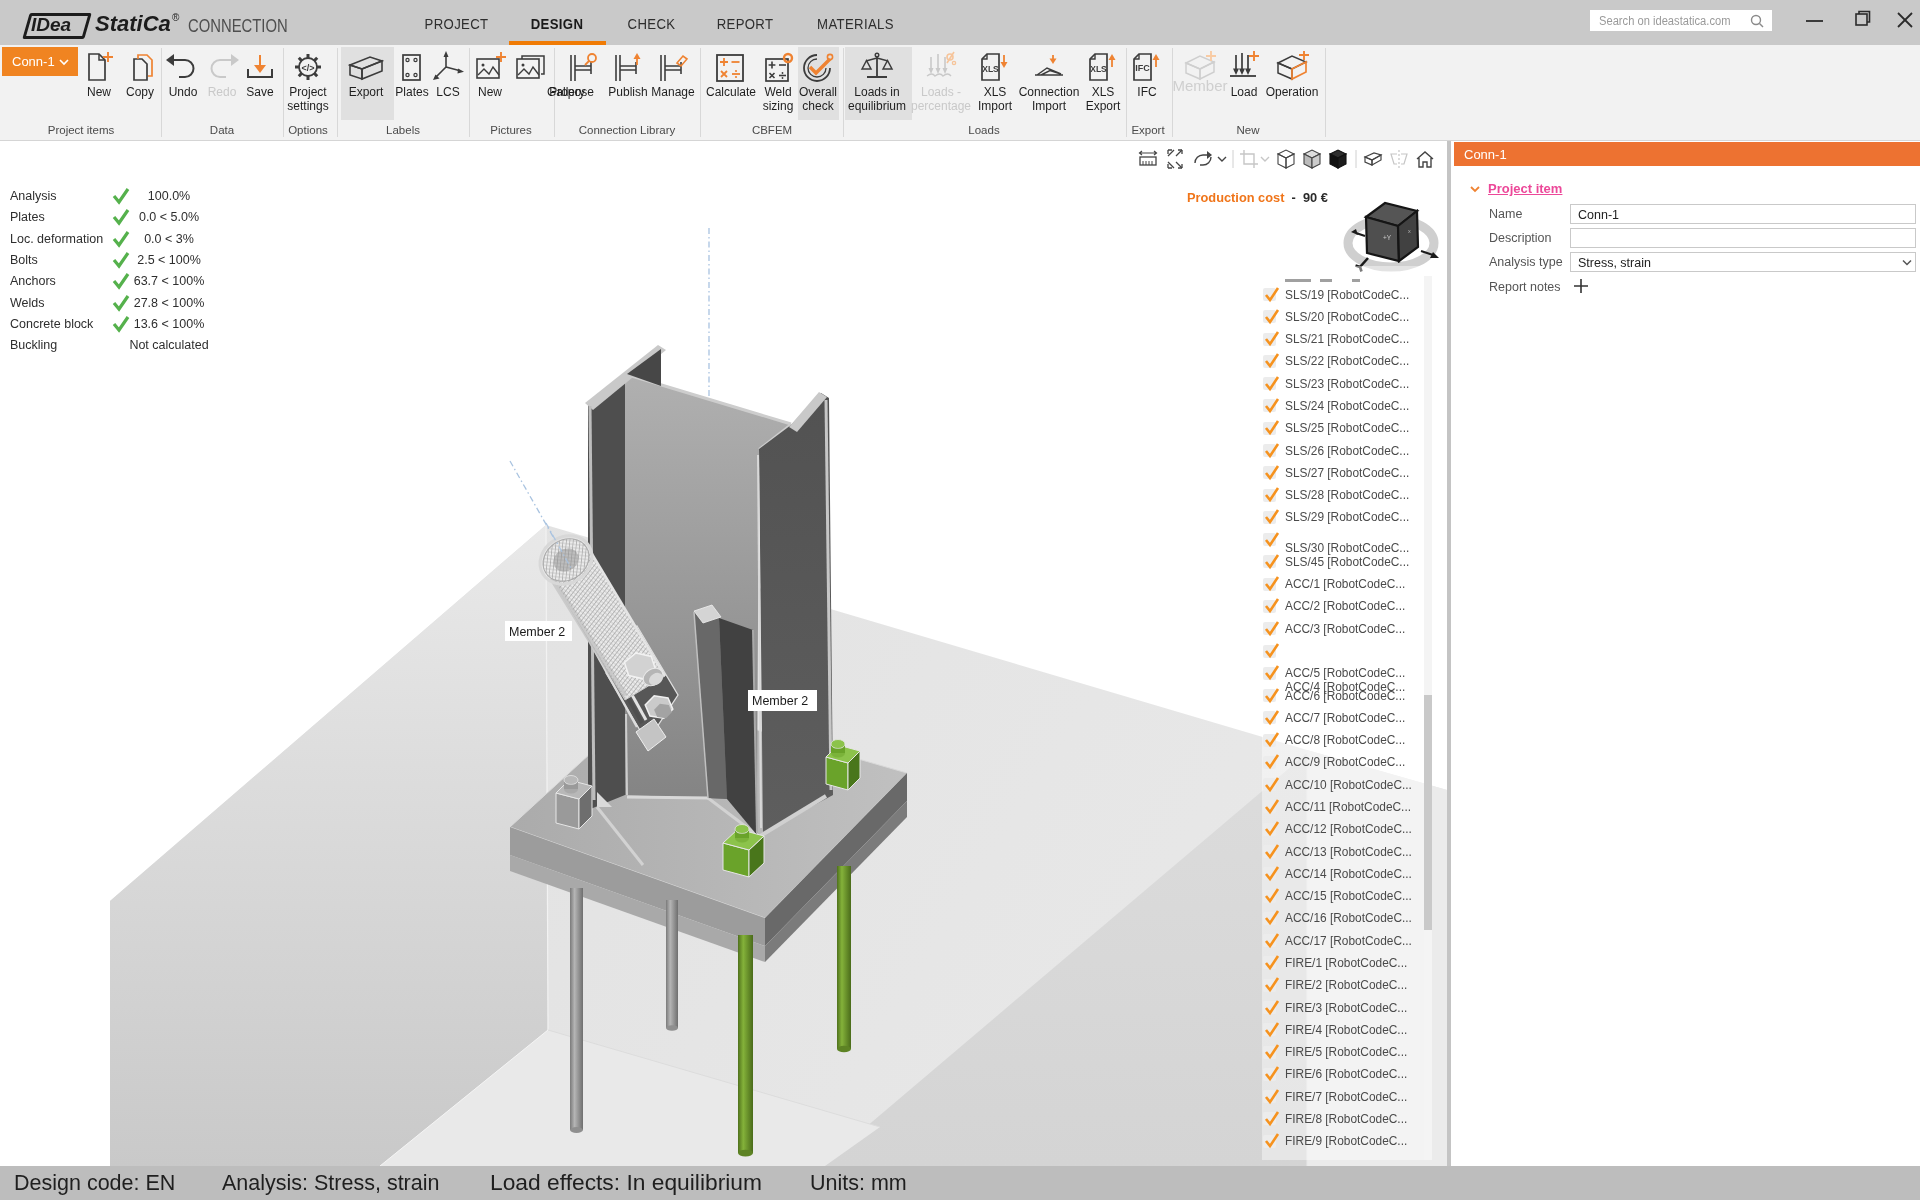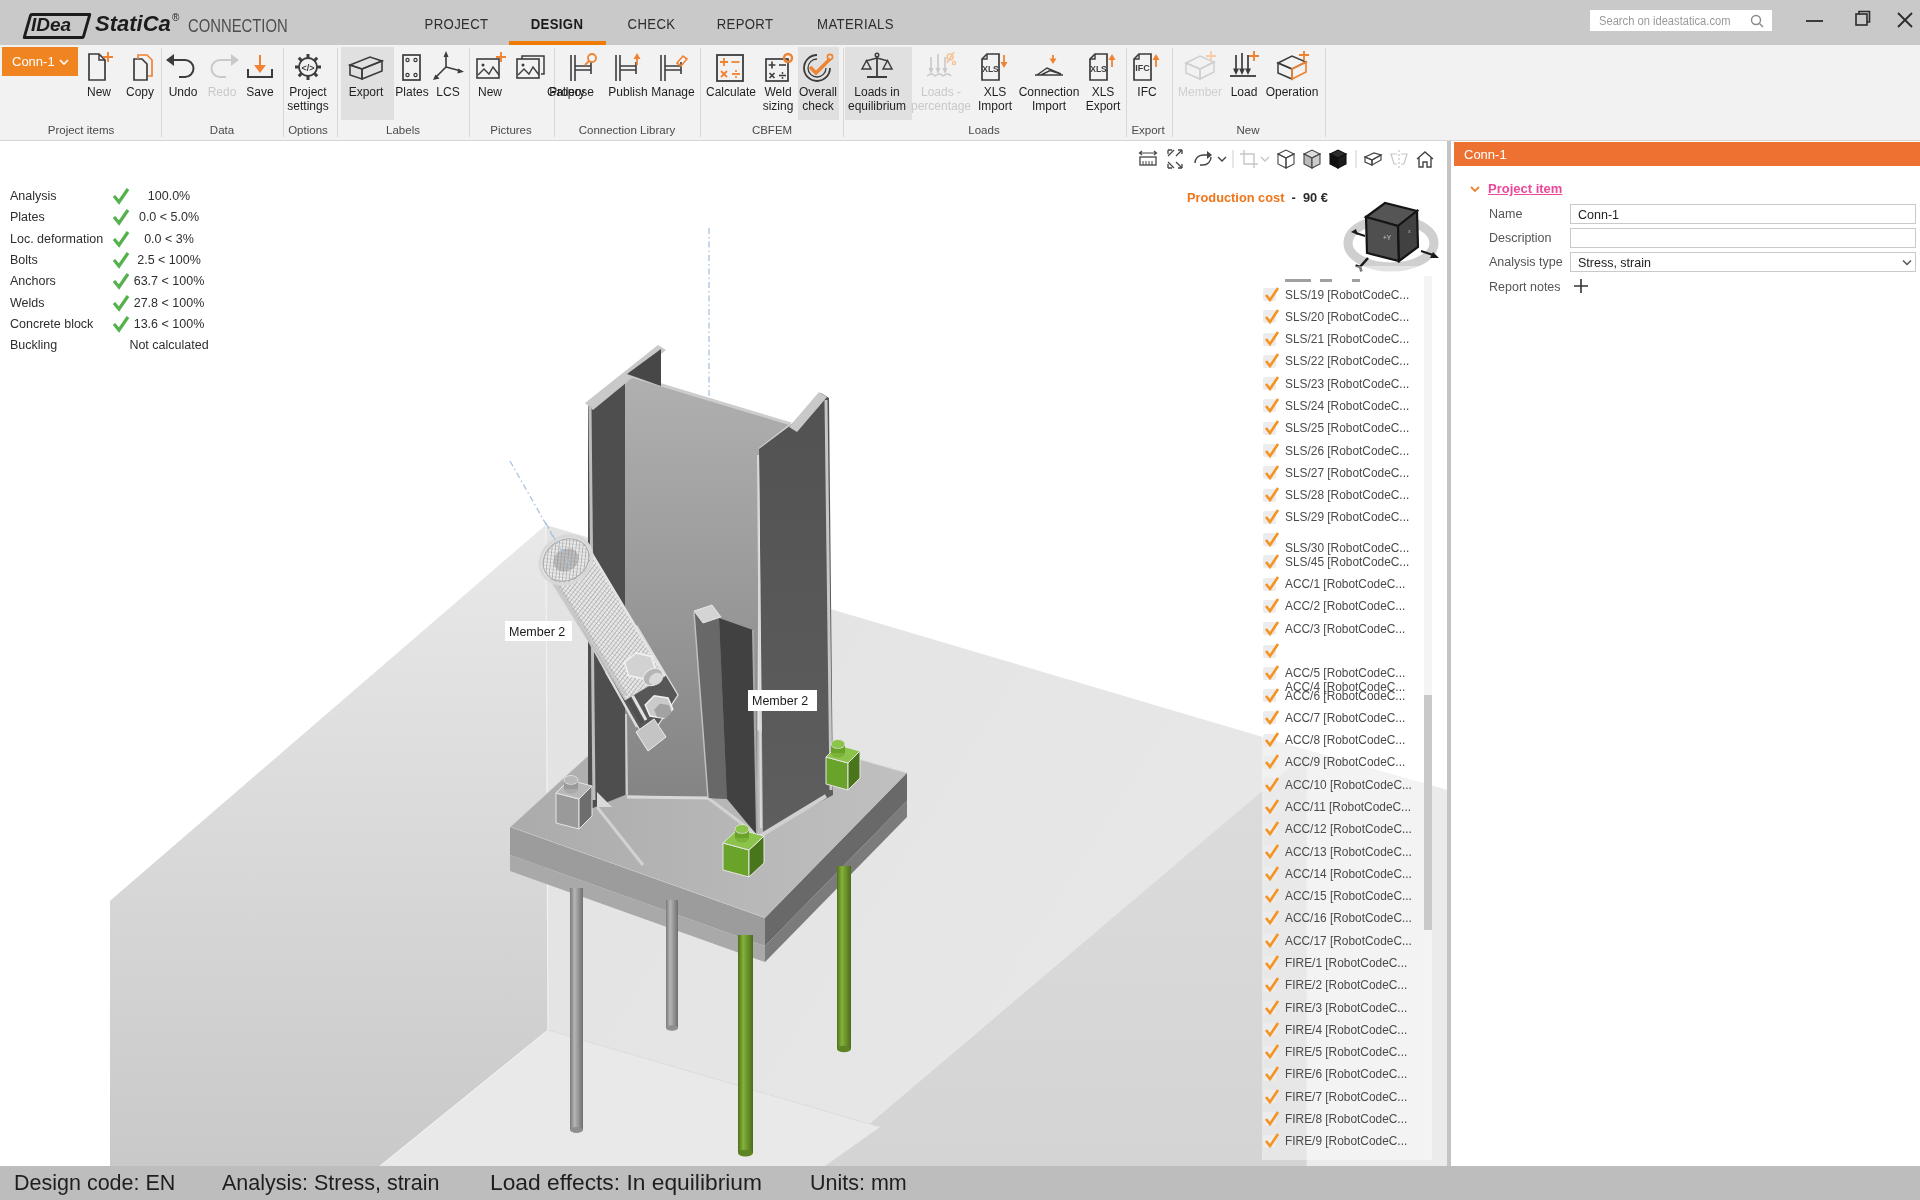--- a/index.html
+++ b/index.html
@@ -245,21 +245,21 @@
       <path d="M27 16 v-9" stroke="#ef8332" stroke-width="1.8" fill="none"></path>
       <polygon points="27,3 23.5,9 30.5,9" fill="#ef8332"></polygon>
     </svg>
   <div class="abs" style="left:1092px;top:40px;width:110px;text-align:center;font-size:12px;color:#1f1f1f;">IFC</div>
   <svg class="abs" style="left:1182px;top:6px;" width="36" height="34" viewBox="0 0 36 34">
       <polygon points="4,12 18,5 32,11 18,18" fill="none" stroke="#cfcfcf" stroke-width="1.5"></polygon>
       <polygon points="4,12 18,18 18,28 4,22" fill="none" stroke="#cfcfcf" stroke-width="1.5"></polygon>
       <polygon points="18,18 32,11 32,21 18,28" fill="none" stroke="#cfcfcf" stroke-width="1.5"></polygon>
       <path d="M24 5 h10 M29 0 v10" stroke="#f8cba4" stroke-width="1.9" fill="none"></path>
     </svg>
-  <div class="abs" style="left:1145px;top:40px;width:110px;text-align:center;font-size:12px;color:#cfcfcf;">Member</div>
+  <div class="abs" style="left:1145px;top:32px;width:110px;text-align:center;font-size:15px;color:#cfcfcf;">Member</div>
   <svg class="abs" style="left:1226px;top:6px;" width="36" height="34" viewBox="0 0 36 34">
       <path d="M10 4 v16 M16 2 v18 M22 4 v16" stroke="#3c3c3c" stroke-width="1.7" fill="none"></path>
       <polygon points="10,24 7,17.5 13,17.5" fill="#3c3c3c"></polygon>
       <polygon points="16,24 13,17.5 19,17.5" fill="#3c3c3c"></polygon>
       <polygon points="22,24 19,17.5 25,17.5" fill="#3c3c3c"></polygon>
       <path d="M4 25 h26" stroke="#3c3c3c" stroke-width="1.8"></path>
       <path d="M23 5 h10 M28 0 v10" stroke="#ef8332" stroke-width="1.9" fill="none"></path>
     </svg>
   <div class="abs" style="left:1189px;top:40px;width:110px;text-align:center;font-size:12px;color:#1f1f1f;">Load</div>
   <svg class="abs" style="left:1274px;top:6px;" width="36" height="34" viewBox="0 0 36 34">

